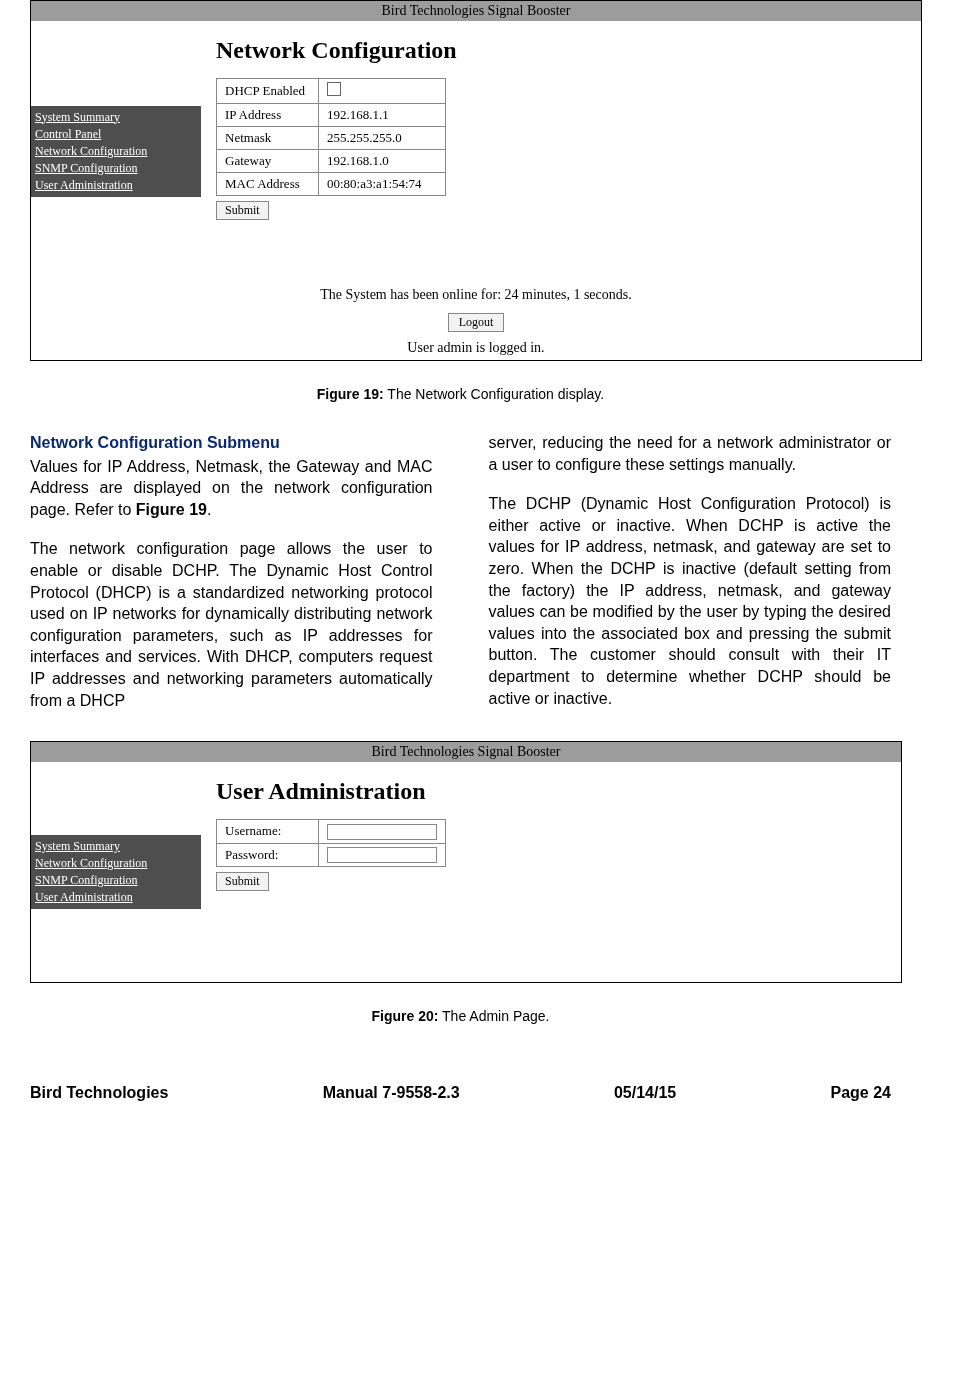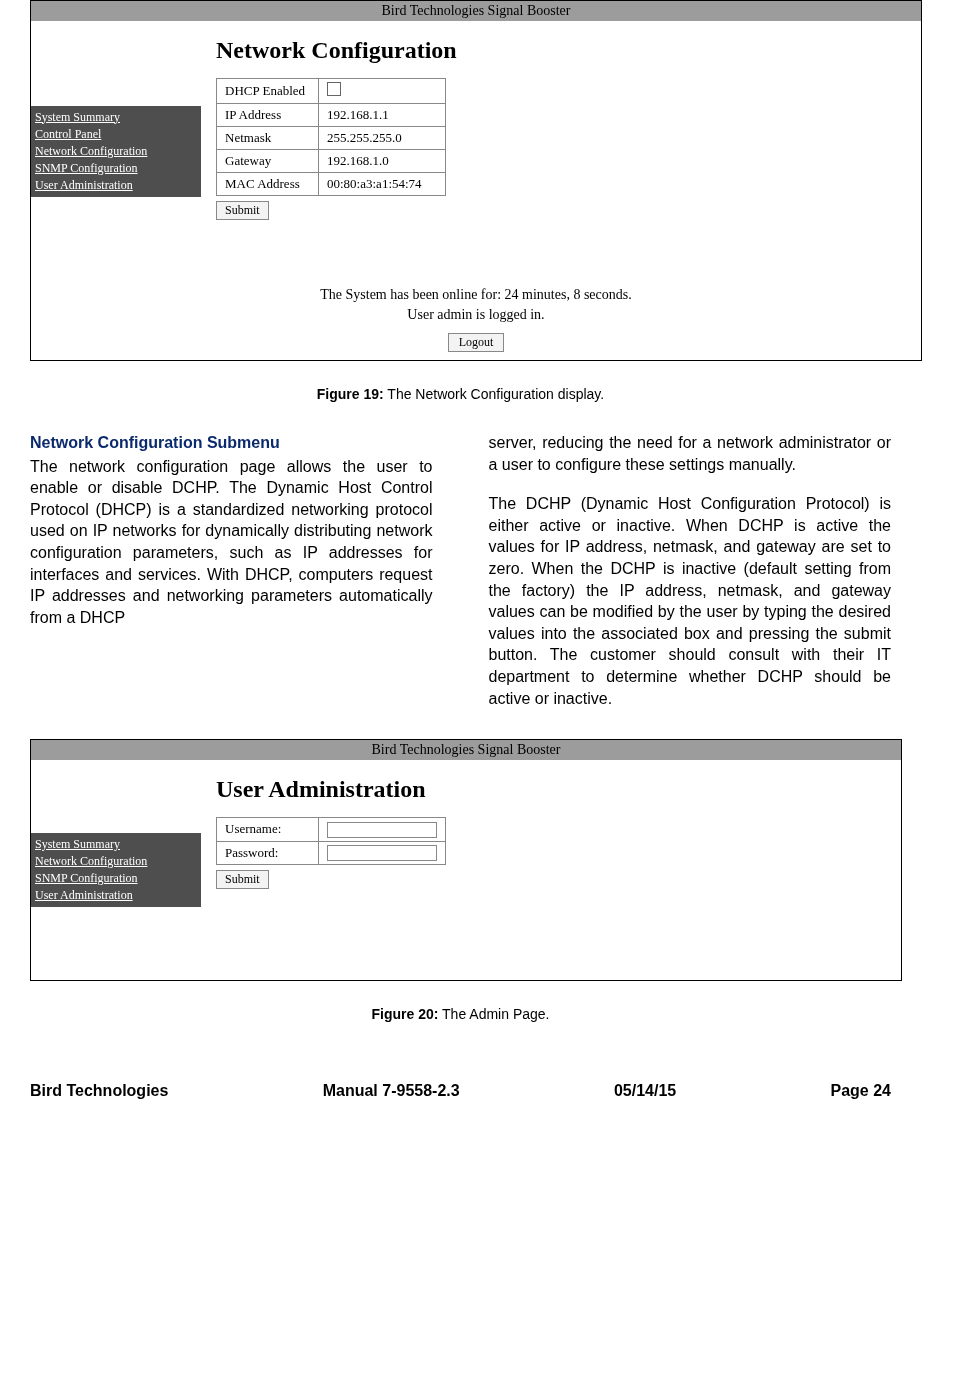--- a/index.html
+++ b/index.html
@@ -184,35 +184,36 @@
           </tr>
           <tr>
             <td class="label">MAC Address</td>
             <td class="value">00:80:a3:a1:54:74</td>
           </tr>
         </tbody>
           </table>
         <button class="submit-btn">Submit</button>
       </div>
     </div>
-    <div class="shot-status">The System has been online for: 24 minutes, 8 seconds.</div>
-    <div class="shot-status" style="padding-top:0;">User admin is logged in.</div>
+    <div class="shot-status">The System has been online for: 24 minutes, 1 seconds.</div>
     <div class="shot-status" style="padding-bottom:8px;">
       <button class="logout-btn">Logout</button>
     </div>
+    <div class="shot-status" style="padding-top:0;">User admin is logged in.</div>
   </div>
 
   <div class="caption">
     <span class="label">Figure 19:</span>
     <span>The Network Configuration display.</span>
   </div>
 
   <div class="columns">
     <div class="col">
       <div class="section-head">Network Configuration Submenu</div>
+      <p><span>Values for IP Address, Netmask, the Gateway and MAC Address are displayed on the network config­uration page. Refer to </span><span class="bold">Figure 19</span><span>.</span></p>
       <p style="margin-bottom:0;">The network configuration page allows the user to enable or disable DCHP. The Dynamic Host Con­trol Protocol (DHCP) is a standardized networking protocol used on IP networks for dynamically dis­tributing network configuration parameters, such as IP addresses for interfaces and services. With DHCP, computers request IP addresses and net­working parameters automatically from a DHCP</p>
     </div>
     <div class="col">
       <p>server, reducing the need for a network administra­tor or a user to configure these settings manually.</p>
       <p style="margin-bottom:0;">The DCHP (Dynamic Host Configuration Protocol) is either active or inactive. When DCHP is active the values for IP address, netmask, and gateway are set to zero. When the DCHP is inactive (default setting from the factory) the IP address, netmask, and gateway values can be modified by the user by typing the desired values into the associated box and pressing the submit button. The customer should consult with their IT department to deter­mine whether DCHP should be active or inactive.</p>
     </div>
   </div>
 
   <div class="screenshot shot-2">
     <div class="shot-titlebar">Bird Technologies Signal Booster</div>

